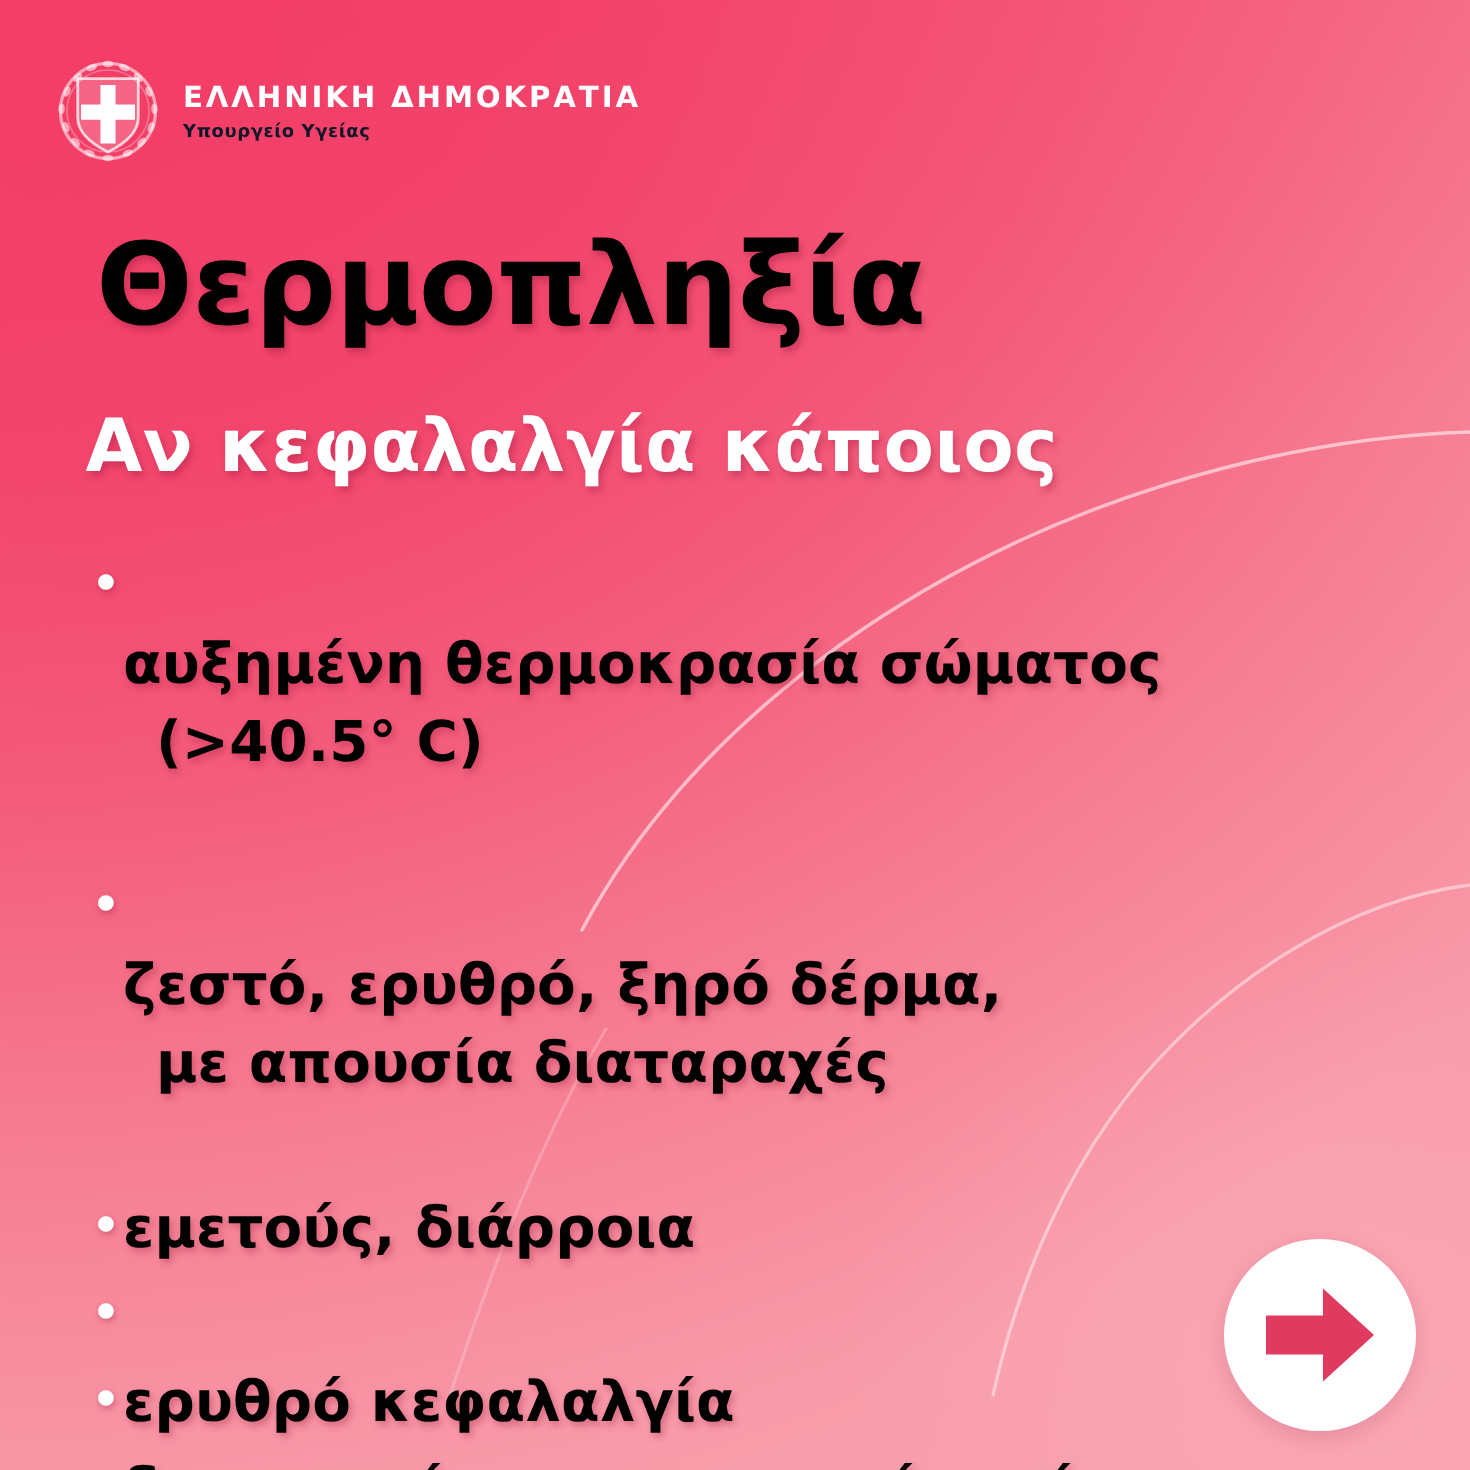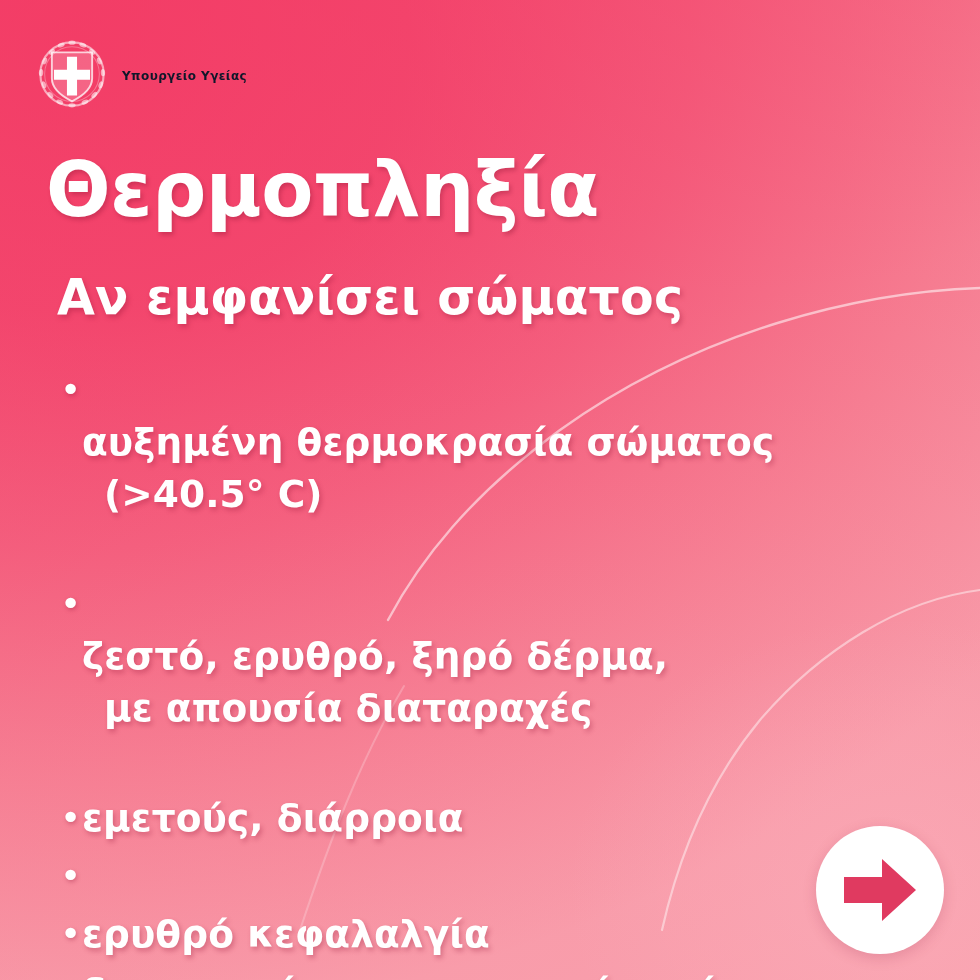--- a/index.html
+++ b/index.html
@@ -81,23 +81,23 @@
     font-weight: bold;
     letter-spacing: 0.4px;
     line-height: 1.3;
     margin-top: 3px;
     white-space: nowrap;
   }
 
   
   .title {
     position: absolute;
-    left: 46px;
+    left: 64px;
     top: 152px;
-    color: #ffffff;
+    color: #000000;
     font-size: 76px;
     font-weight: bold;
     letter-spacing: -0.5px;
     line-height: 1.0;
     white-space: nowrap;
     text-shadow: 2px 3px 4px rgba(120,10,40,0.28);
   }
 
   
   .subtitle {
@@ -131,21 +131,21 @@
   .bullet-dot {
     flex: none;
     color: #ffffff;
     font-size: 36px;
     line-height: 52px;
     width: 22px;
     text-align: left;
     text-shadow: 1px 2px 4px rgba(150,20,55,0.35);
   }
   .symptom-text {
-    color: #ffffff;
+    color: #000000;
     font-size: 37.5px;
     font-weight: bold;
     line-height: 52px;
     letter-spacing: 0.1px;
     text-shadow: 2px 3px 5px rgba(150,20,55,0.33);
     white-space: pre-line;
   }
   .wrap-line {
     display: block;
     padding-left: 22px;
@@ -207,27 +207,28 @@
         <ellipse cx="12" cy="32" rx="5" ry="3" transform="rotate(-66 12 32)"></ellipse>
         <ellipse cx="22" cy="19" rx="5" ry="3" transform="rotate(-45 22 19)"></ellipse>
         <ellipse cx="35" cy="9.8" rx="5" ry="3" transform="rotate(-22 35 9.8)"></ellipse>
       </g>
 
       <path d="M22 20 H78 V56 C78 72 62 82 50 88 C38 82 22 72 22 56 Z" fill="rgba(255,255,255,0.20)" stroke="rgba(255,255,255,0.75)" stroke-width="2.6"></path>
 
       <path d="M43 26 H57 V44 H75 V58 H57 V80 H43 V58 H25 V44 H43 Z" fill="#ffffff"></path>
     </svg>
     <div class="logo-text">
+      <div class="logo-line1">ΕΛΛΗΝΙΚΗ ΔΗΜΟΚΡΑΤΙΑ</div>
       <div class="logo-line2">Υπουργείο Υγείας</div>
     </div>
   </div>
 
   <div class="title">Θερμοπληξία</div>
 
-  <div class="subtitle">Αν εμφανίσει σώματος</div>
+  <div class="subtitle">Αν κεφαλαλγία κάποιος</div>
 
   <ul class="symptom-list">
     <li class="symptom-item">
       <span class="bullet-dot">•</span>
       <span class="symptom-text">
         <span>αυξημένη θερμοκρασία σώματος</span>
         <span class="wrap-line">(&gt;40.5° C)</span>
       </span>
     </li>
     <li class="symptom-item">

